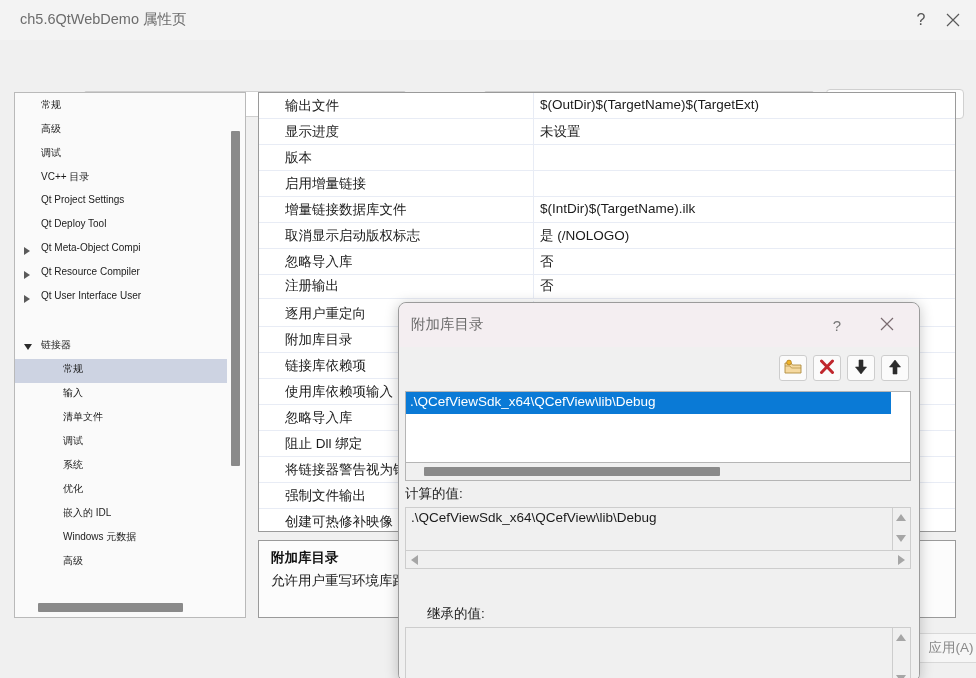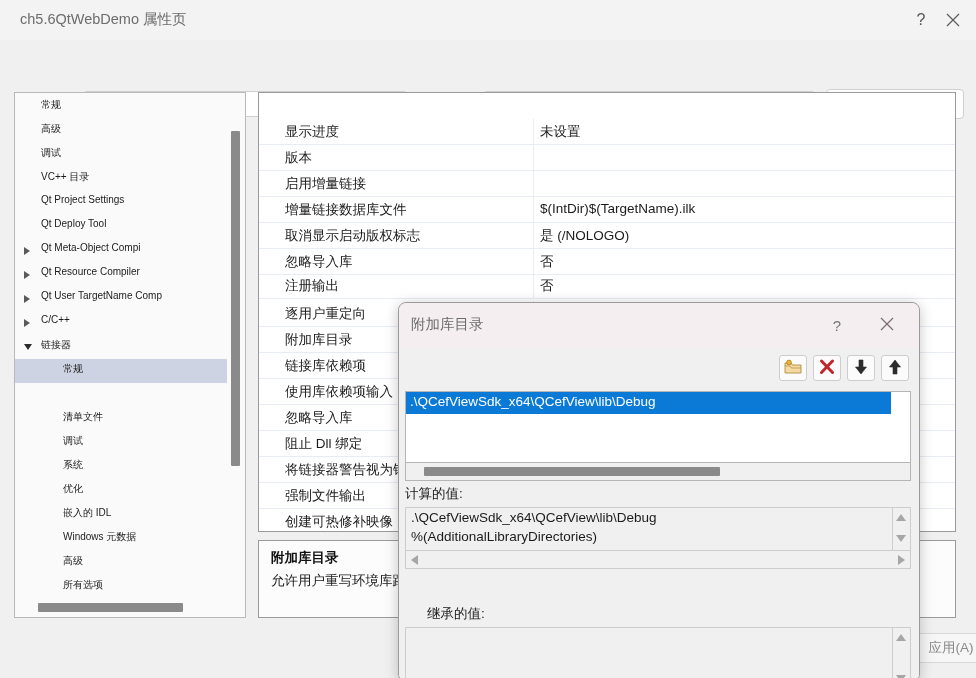--- a/index.html
+++ b/index.html
@@ -171,33 +171,32 @@
       <div class="titem" style="top: 146px;">
         <div class="arrow tri-r" style="left: 9px; top: 8px;"></div>
         <div class="tx" style="left: 26px;">Qt Meta-Object Compi</div>
       </div>
       <div class="titem" style="top: 170px;">
         <div class="arrow tri-r" style="left: 9px; top: 8px;"></div>
         <div class="tx" style="left: 26px;">Qt Resource Compiler</div>
       </div>
       <div class="titem" style="top: 194px;">
         <div class="arrow tri-r" style="left: 9px; top: 8px;"></div>
-        <div class="tx" style="left: 26px;">Qt User TargetName Comp</div>
-      </div>
-      <div class="titem" style="top: 218px;">
-        <div class="arrow tri-r" style="left: 9px; top: 8px;"></div>
-        <div class="tx" style="left: 26px;">C/C++</div>
+        <div class="tx" style="left: 26px;">Qt User Interface User</div>
       </div>
       <div class="titem" style="top: 242px;">
         <div class="arrow tri-d" style="left: 9px; top: 9px;"></div>
         <div class="tx" style="left: 26px;">链接器</div>
       </div>
       <div class="titem sel" style="top: 266px;">
         <div class="tx" style="left: 48px;">常规</div>
       </div>
+      <div class="titem" style="top: 290px;">
+        <div class="tx" style="left: 48px;">输入</div>
+      </div>
       <div class="titem" style="top: 314px;">
         <div class="tx" style="left: 48px;">清单文件</div>
       </div>
       <div class="titem" style="top: 338px;">
         <div class="tx" style="left: 48px;">调试</div>
       </div>
       <div class="titem" style="top: 362px; font-family: Liberation Mono, monospace;">
         <div class="tx" style="left: 48px;">系统</div>
       </div>
       <div class="titem" style="top: 386px;">
@@ -205,33 +204,35 @@
       </div>
       <div class="titem" style="top: 410px;">
         <div class="tx" style="left: 48px;">嵌入的 IDL</div>
       </div>
       <div class="titem" style="top: 434px;">
         <div class="tx" style="left: 48px;">Windows 元数据</div>
       </div>
       <div class="titem" style="top: 458px;">
         <div class="tx" style="left: 48px;">高级</div>
       </div>
-      <div class="titem" style="top: 482px;">
-        <div class="tx" style="left: 48px;">所有选项</div>
-      </div>
     </div>
   <div id="tree-vsb">
     <div id="tree-vthumb"></div>
   </div>
   <div id="tree-hsb">
     <div id="tree-hthumb"></div>
   </div>
 </div>
 
 <div id="grid">
+    <div class="prow" style="top: 0px;">
+      <div class="vsep"></div>
+      <div class="pname">输出文件</div>
+      <div class="pval">$(OutDir)$(TargetName)$(TargetExt)</div>
+    </div>
     <div class="prow" style="top: 26px;">
       <div class="vsep"></div>
       <div class="pname">显示进度</div>
       <div class="pval">未设置</div>
     </div>
     <div class="prow" style="top: 52px;">
       <div class="vsep"></div>
       <div class="pname">版本</div>
       <div class="pval"></div>
     </div>
@@ -367,21 +368,20 @@
         <div class="ltx">.\QCefViewSdk_x64\QCefView\lib\Debug</div>
       </div>
     </div>
     <div id="list-hsb">
       <div id="list-hthumb"></div>
     </div>
 
     <div class="seclabel" id="calc-label">计算的值:</div>
     <div class="robox" id="calc-box">
       <div id="calc-line-0">.\QCefViewSdk_x64\QCefView\lib\Debug</div>
-      <div id="calc-line-1">%(AdditionalLibraryDirectories)</div>
     </div>
     <div id="calc-vsb">
       <div class="sarrow sa-up" style="left:3px;top:6px;"></div>
       <div class="sarrow sa-dn" style="left:3px;top:27px;"></div>
     </div>
     <div id="calc-hsb">
       <div class="sarrow sa-lf" style="left:5px;top:4px;"></div>
       <div class="sarrow sa-rt" style="right:5px;top:4px;"></div>
     </div>
 

